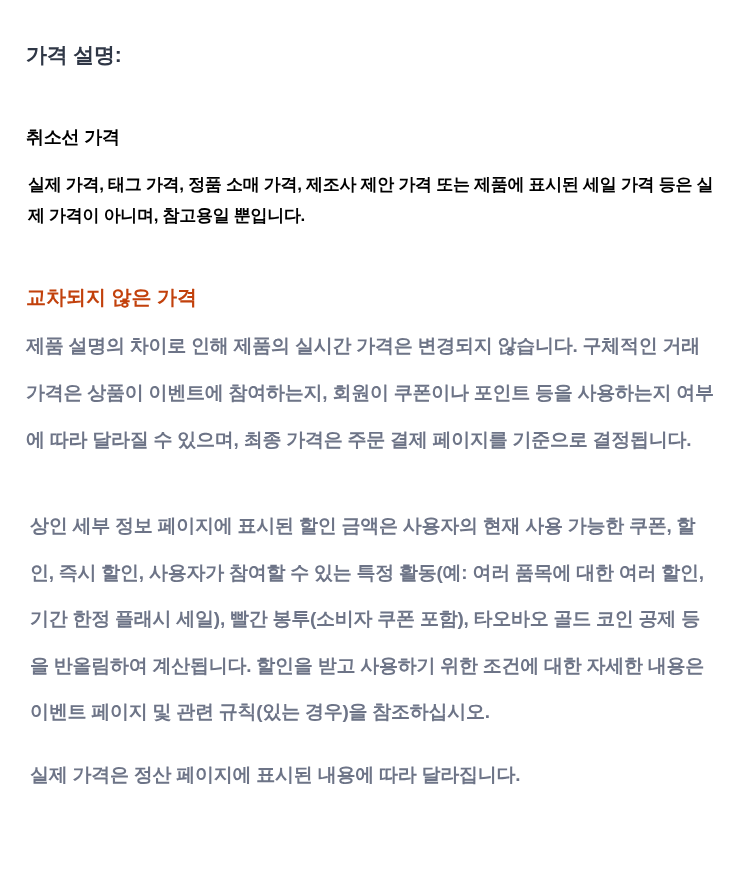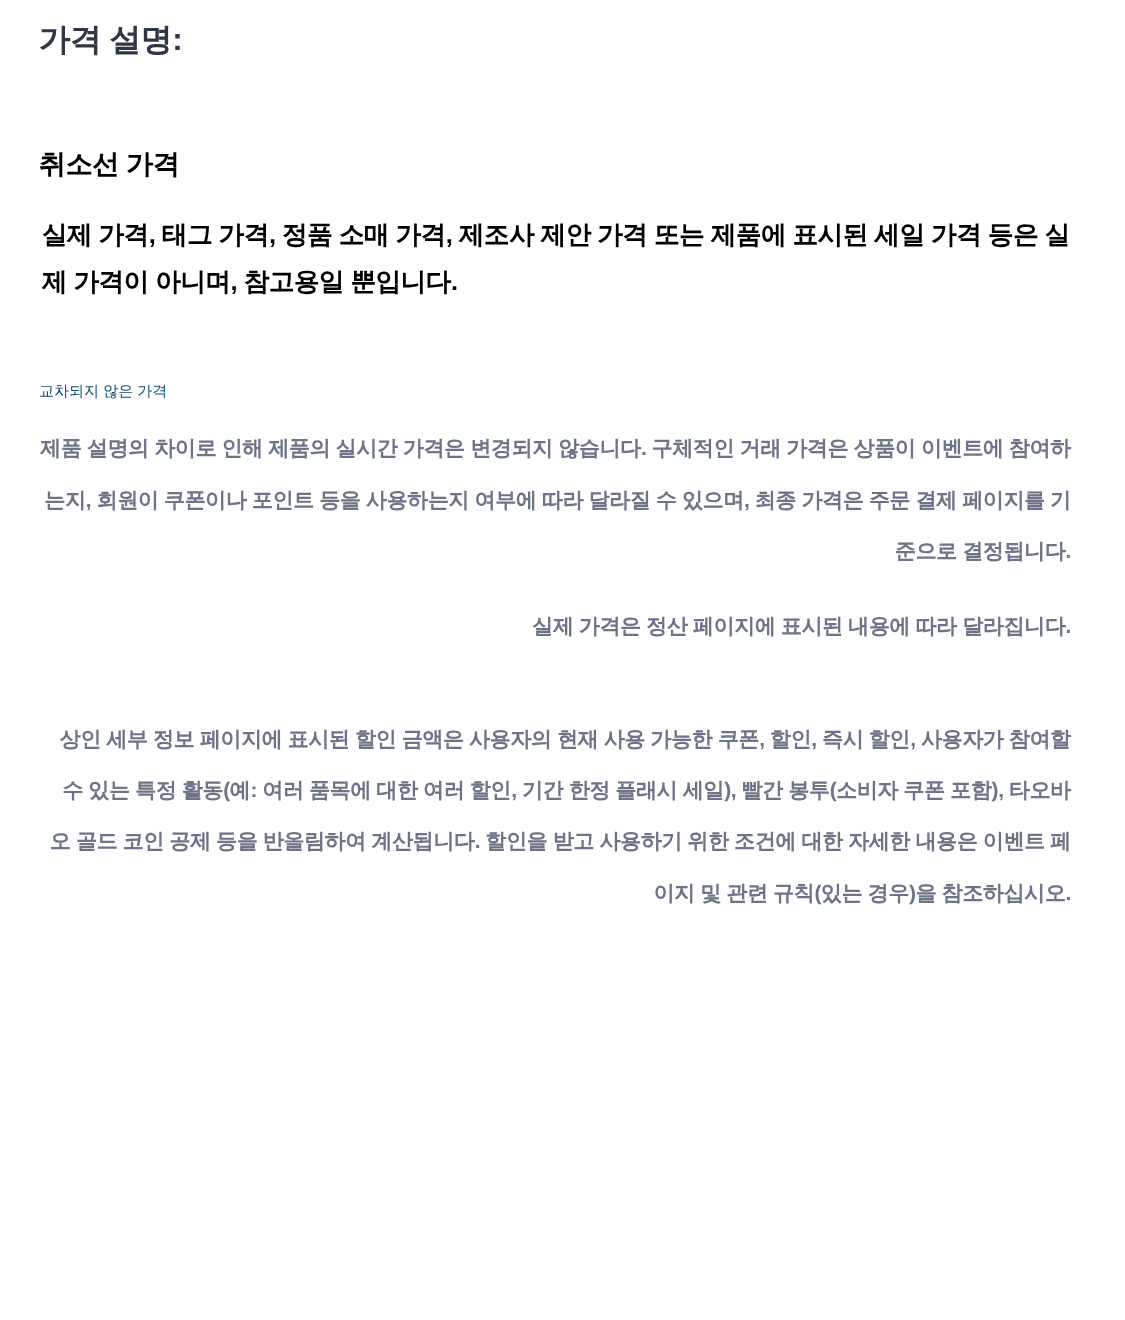--- a/index.html
+++ b/index.html
@@ -11,21 +11,21 @@
     width: 750px;
     min-height: 880px;
     font-family: "Liberation Sans", "DejaVu Sans", sans-serif;
     color: #3c4456;
     -webkit-font-smoothing: antialiased;
   }
   .page {
     width: 730px;
     min-height: 880px;
     box-sizing: border-box;
-    padding: 2px 16px 24px 24px;
+    padding: 30px 16px 24px 24px;
     background: #ffffff;
     position: relative;
   }
   .doc-title {
     font-size: 21px;
     font-weight: bold;
     color: #2f3746;
     letter-spacing: -0.2px;
     margin: 10px 0 0 2px;
     line-height: 1.4;
@@ -40,34 +40,34 @@
   }
   .lead-paragraph {
     font-size: 17px;
     font-weight: bold;
     color: #000000;
     line-height: 1.85;
     margin: 18px 0 0 4px;
     letter-spacing: -0.3px;
   }
   .sub-heading {
-    font-size: 10px;
-    font-weight: normal;
-    color: #0c4a6e;
+    font-size: 20px;
+    font-weight: bold;
+    color: #c2410c;
     margin: 52px 0 0 2px;
     line-height: 1.4;
   }
   .body-paragraph {
-    font-size: 14px;
+    font-size: 19px;
     font-weight: bold;
     color: #6d7487;
     line-height: 2.45;
     margin: 12px 0 0 2px;
     letter-spacing: -0.25px;
-    text-align: right;
+    text-align: left;
   }
   .body-paragraph.indent {
     margin-left: 6px;
   }
   .gap-lg { margin-top: 40px; }
   .gap-md { margin-top: 16px; }
   .gap-xl { margin-top: 44px; }
 </style>
 </head>
 <body>
@@ -77,18 +77,18 @@
   <h1 class="doc-title">가격 설명:</h1>
 
   <h2 class="section-heading">취소선 가격</h2>
 
   <p class="lead-paragraph">실제 가격, 태그 가격, 정품 소매 가격, 제조사 제안 가격 또는 제품에 표시된 세일 가격 등은 실제 가격이 아니며, 참고용일 뿐입니다.</p>
 
   <h3 class="sub-heading">교차되지 않은 가격</h3>
 
   <p class="body-paragraph">제품 설명의 차이로 인해 제품의 실시간 가격은 변경되지 않습니다. 구체적인 거래 가격은 상품이 이벤트에 참여하는지, 회원이 쿠폰이나 포인트 등을 사용하는지 여부에 따라 달라질 수 있으며, 최종 가격은 주문 결제 페이지를 기준으로 결정됩니다.</p>
 
+  <p class="body-paragraph indent gap-lg">상인 세부 정보 페이지에 표시된 할인 금액은 사용자의 현재 사용 가능한 쿠폰, 할인, 즉시 할인, 사용자가 참여할 수 있는 특정 활동(예: 여러 품목에 대한 여러 할인, 기간 한정 플래시 세일), 빨간 봉투(소비자 쿠폰 포함), 타오바오 골드 코인 공제 등을 반올림하여 계산됩니다. 할인을 받고 사용하기 위한 조건에 대한 자세한 내용은 이벤트 페이지 및 관련 규칙(있는 경우)을 참조하십시오.</p>
+
   <p class="body-paragraph indent gap-md">실제 가격은 정산 페이지에 표시된 내용에 따라 달라집니다.</p>
-
-  <p class="body-paragraph indent gap-lg">상인 세부 정보 페이지에 표시된 할인 금액은 사용자의 현재 사용 가능한 쿠폰, 할인, 즉시 할인, 사용자가 참여할 수 있는 특정 활동(예: 여러 품목에 대한 여러 할인, 기간 한정 플래시 세일), 빨간 봉투(소비자 쿠폰 포함), 타오바오 골드 코인 공제 등을 반올림하여 계산됩니다. 할인을 받고 사용하기 위한 조건에 대한 자세한 내용은 이벤트 페이지 및 관련 규칙(있는 경우)을 참조하십시오.</p>
 
 
 </div>
 
 </body></html>

